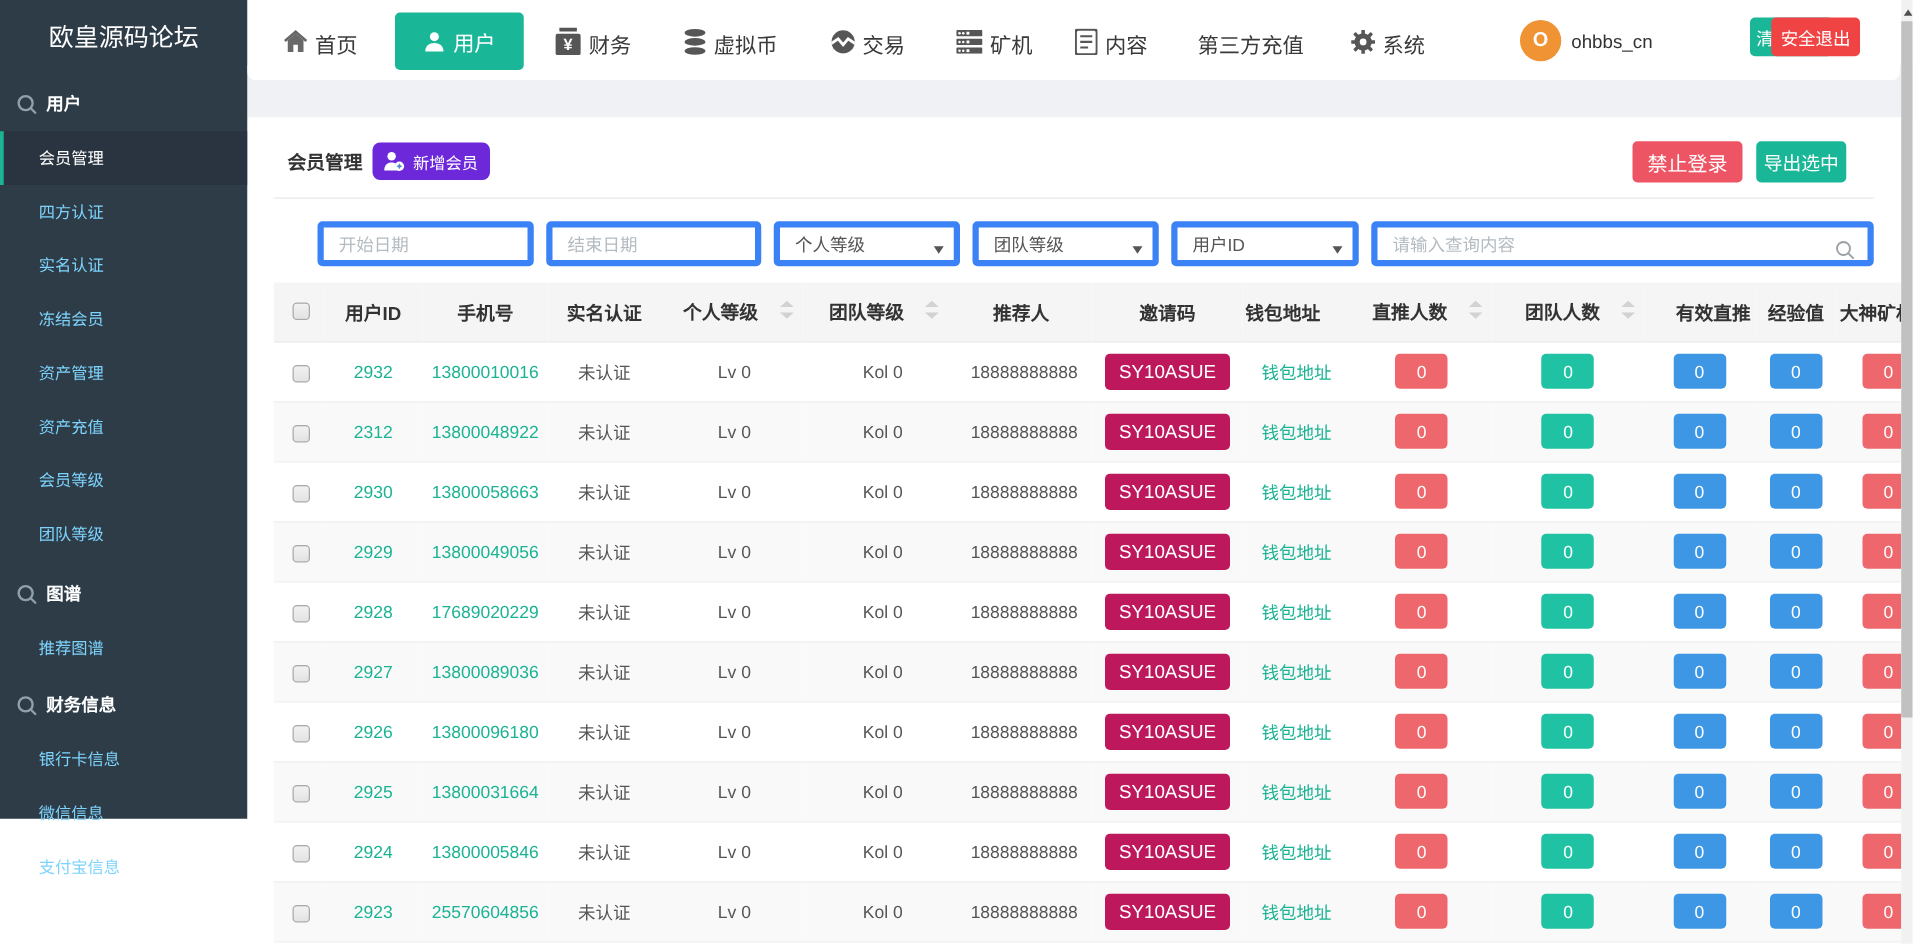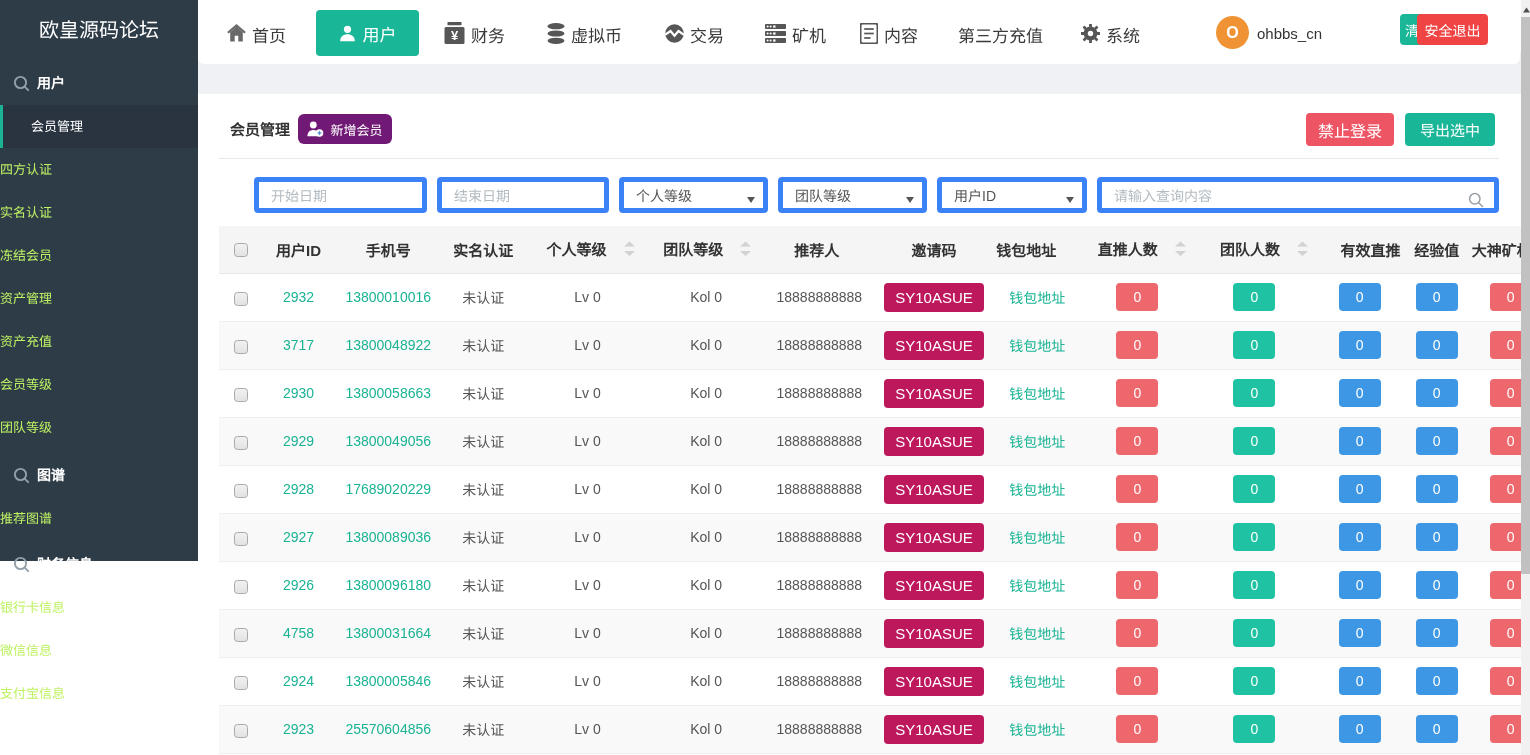--- a/index.html
+++ b/index.html
@@ -1,26 +1,26 @@
 <!DOCTYPE html>
 <html lang="zh-CN"><head>
 <meta charset="utf-8">
 <style>
   * { margin:0; padding:0; box-sizing:border-box; }
   html,body { width:1530px; height:755px; overflow:hidden; background:#fff;
     font-family:"Liberation Sans", sans-serif; }
   
-  #sidebar { position:absolute; left:0; top:0; width:198px; height:561px; background:#2e3c48; }
+  #sidebar { position:absolute; left:0; top:0; width:198px; height:655px; background:#2e3c48; }
   #logo { position:absolute; left:0; top:14px; width:198px; text-align:center;
     color:#fff; font-size:20px; letter-spacing:0; }
   #menu { position:absolute; left:0; top:62px; width:198px; }
   .mi { height:43px; line-height:43px; position:relative; }
   .mi.sec { color:#fff; font-weight:bold; font-size:14px; padding-left:37px; }
   .mi.sec svg { position:absolute; left:13px; top:13px; }
-  .mi.sub { color:#bef264; font-size:13px; }
+  .mi.sub { color:#7dd3fc; font-size:13px; padding-left:31px; }
   .mi.sub.active { background:#293440; color:#fff; border-left:3px solid #1ab394; padding-left:28px; }
   .mt5 { margin-top:5px; } .mt3 { margin-top:3px; }
   
   #topnav { position:absolute; z-index:1; left:198px; top:0; width:1322px; height:64px;
     background:#fff; border-radius:0 0 6px 6px; }
   .nitem { position:absolute; top:3px; height:63px; display:flex; align-items:center;
     color:#3a3a3a; font-size:17px; }
   .nitem svg { margin-right:6px; margin-top:-3px; }
   #btn-user { position:absolute; left:118px; top:10px; width:103px; height:46px;
     background:#1ab698; border-radius:4px; color:#fff; font-size:17px;
@@ -34,27 +34,27 @@
   .tbtn { position:absolute; top:14px; height:31px; border-radius:4px; color:#fff;
     font-size:14px; display:flex; align-items:center; justify-content:center; }
   #btn-clear { left:1202px; width:66px; background:#1ab698; }
   #btn-exit { left:1219px; width:71px; background:#f04343; }
   
   #band { position:absolute; left:198px; top:52px; width:1332px; height:42px; background:#f0f1f5; z-index:0; }
   #content { position:absolute; left:198px; top:94px; width:1323px; height:661px;
     background:#fff; overflow:hidden; }
   #ptitle { position:absolute; left:32px; top:24px; font-size:15px; font-weight:bold; color:#333; }
   #btn-add { position:absolute; left:100px; top:20px; width:94px; height:30px;
-    background:#701a75; border-radius:6px; color:#fff; font-size:13px;
+    background:#6d28d9; border-radius:6px; color:#fff; font-size:13px;
     display:flex; align-items:center; justify-content:center; }
   #btn-add svg { margin-right:6px; }
   #btn-forbid { position:absolute; left:1108px; top:19px; width:88px; height:33px;
     background:#ed5565; border-radius:4px; color:#fff; font-size:16px;
     display:flex; align-items:center; justify-content:center; }
-  #btn-export { position:absolute; left:1207px; top:19px; width:90px; height:33px;
+  #btn-export { position:absolute; left:1207px; top:19px; width:72px; height:33px;
     background:#1ab698; border-radius:4px; color:#fff; font-size:15px;
     display:flex; align-items:center; justify-content:center; }
   #divider { position:absolute; left:21px; top:64px; width:1280px; border-top:1px solid #e9e9ea; }
   
   .fin { position:absolute; top:83px; height:36px; border:5px solid #3b82f6; border-radius:4px;
     font-size:14px; color:#555; background:#fff; }
   .fin .ph { color:#b4bcc2; }
   .finlab { display:flex; align-items:center; padding-left:12px; }
   .caret { position:absolute; right:8px; top:15px; width:0; height:0;
     border-left:4.5px solid transparent; border-right:4.5px solid transparent;
@@ -289,21 +289,21 @@
           <td><span class="invbtn">SY10ASUE</span></td>
           <td class="teal">钱包地址</td>
           <td><span class="badge b-red">0</span></td>
           <td><span class="badge b-green">0</span></td>
           <td><span class="badge b-blue">0</span></td>
           <td><span class="badge b-blue">0</span></td>
           <td style="text-align:left; padding-left:21px;"><span class="badge b-red">0</span></td>
         </tr>
 <tr class="alt">
           <td><span class="cb"></span></td>
-          <td class="teal">3717</td>
+          <td class="teal">2312</td>
           <td class="teal">13800048922</td>
           <td>未认证</td>
           <td>Lv 0</td>
           <td>Kol 0</td>
           <td>18888888888</td>
           <td><span class="invbtn">SY10ASUE</span></td>
           <td class="teal">钱包地址</td>
           <td><span class="badge b-red">0</span></td>
           <td><span class="badge b-green">0</span></td>
           <td><span class="badge b-blue">0</span></td>
@@ -385,21 +385,21 @@
           <td><span class="invbtn">SY10ASUE</span></td>
           <td class="teal">钱包地址</td>
           <td><span class="badge b-red">0</span></td>
           <td><span class="badge b-green">0</span></td>
           <td><span class="badge b-blue">0</span></td>
           <td><span class="badge b-blue">0</span></td>
           <td style="text-align:left; padding-left:21px;"><span class="badge b-red">0</span></td>
         </tr>
 <tr class="alt">
           <td><span class="cb"></span></td>
-          <td class="teal">4758</td>
+          <td class="teal">2925</td>
           <td class="teal">13800031664</td>
           <td>未认证</td>
           <td>Lv 0</td>
           <td>Kol 0</td>
           <td>18888888888</td>
           <td><span class="invbtn">SY10ASUE</span></td>
           <td class="teal">钱包地址</td>
           <td><span class="badge b-red">0</span></td>
           <td><span class="badge b-green">0</span></td>
           <td><span class="badge b-blue">0</span></td>

